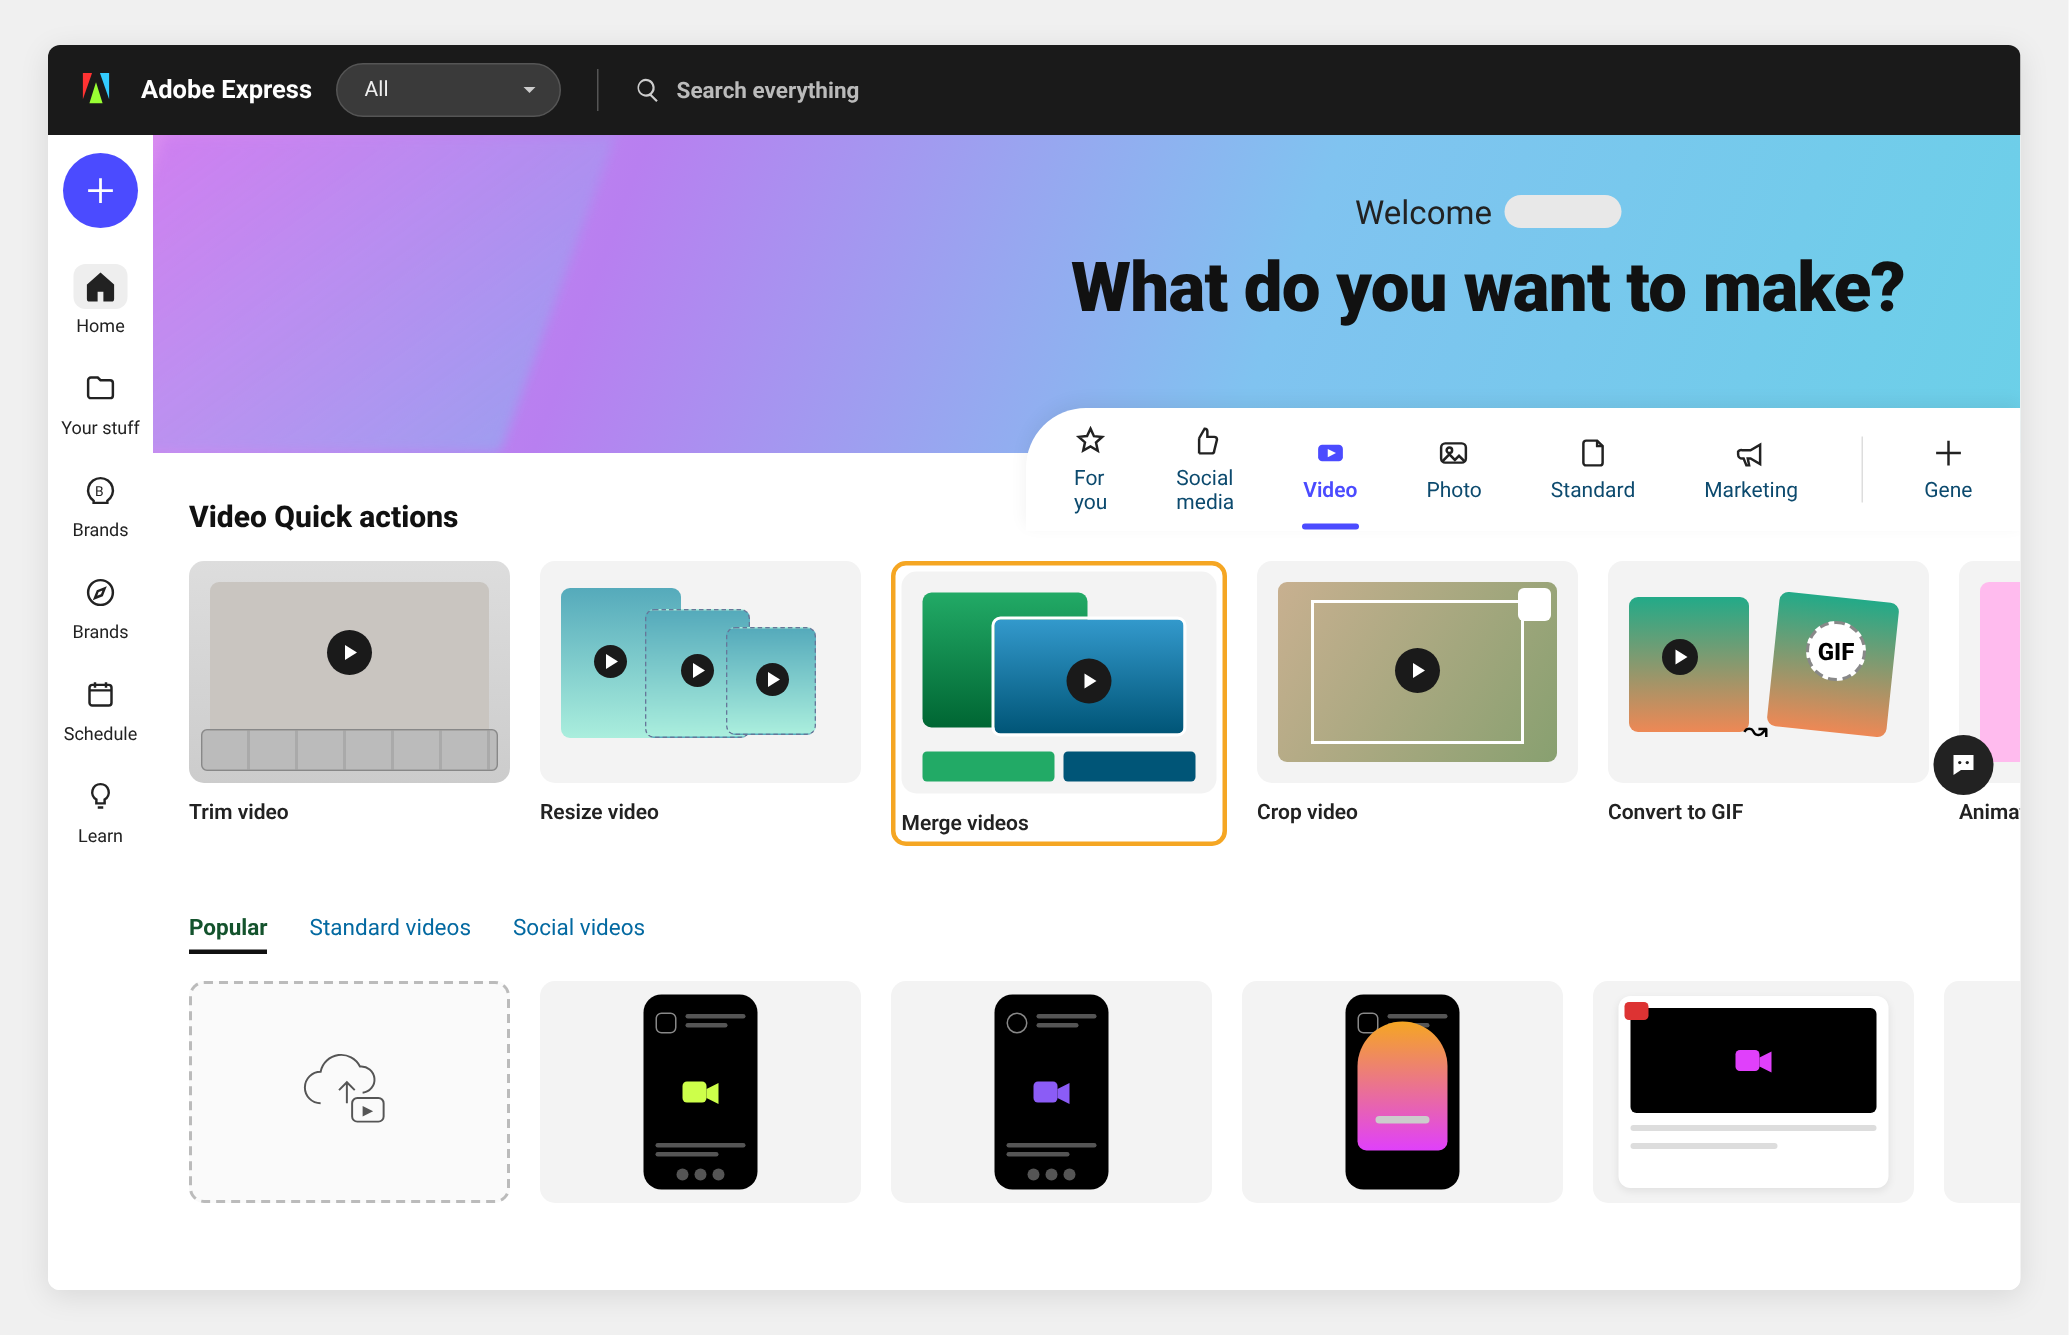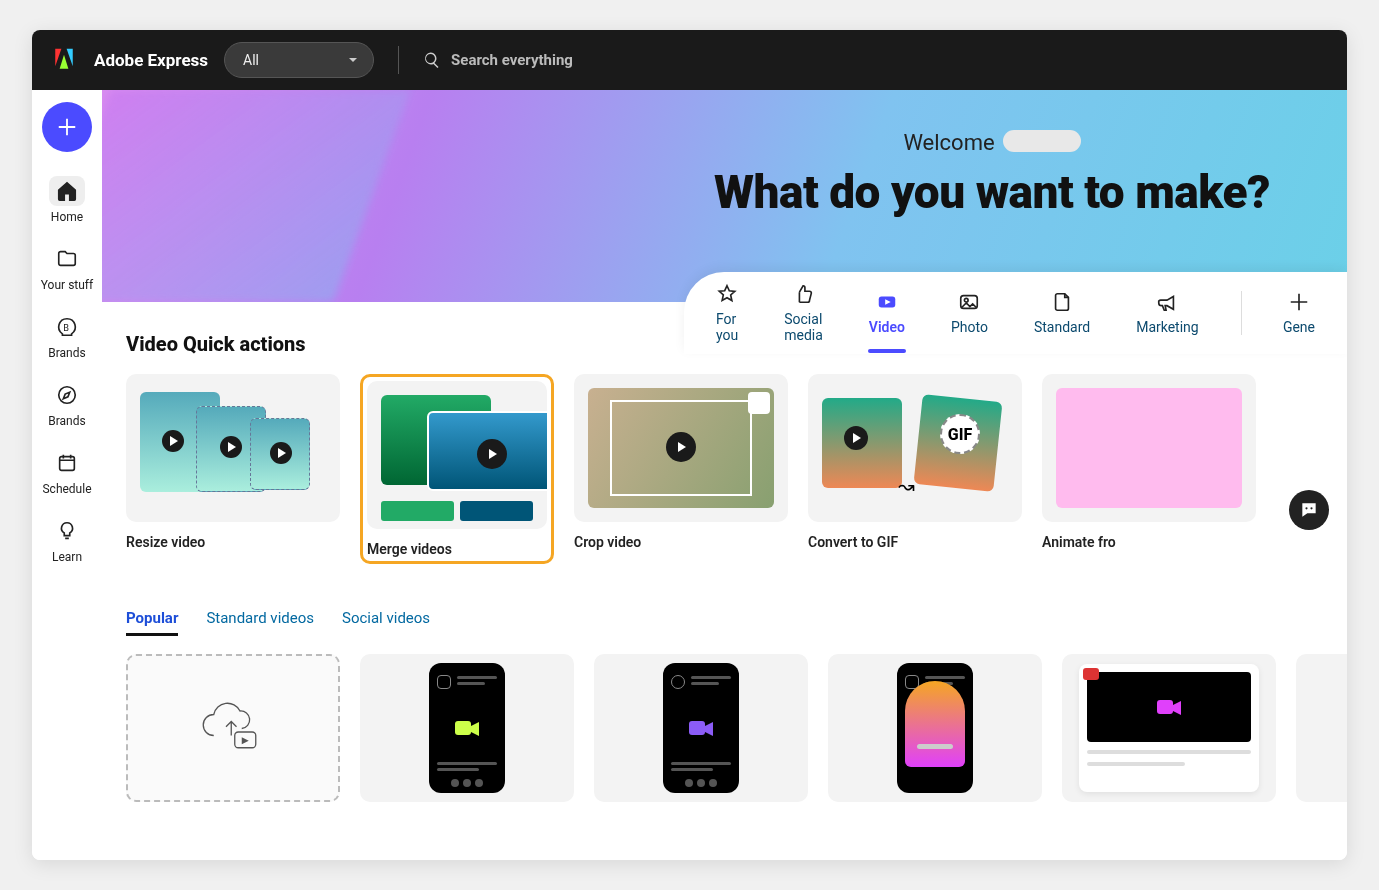--- a/index.html
+++ b/index.html
@@ -48,21 +48,21 @@
 .cat-label { font-size: 14px; color: #0c4a6e; }
 .cat-item.active .cat-label { color: #4b4bff; font-weight: 600; }
 .cat-item.active::after { content:""; position:absolute; bottom:-10px; left:50%; transform:translateX(-50%); width:38px; height:4px; background:#4b4bff; border-radius:2px; }
 .cat-divider { width:1px; height:44px; background:#ddd; }
 
 
 .content { padding: 30px 0 0 24px; }
 .sect-title { font-size: 20px; font-weight: 800; margin-bottom: 18px; color:#111; }
 .card-row { display: flex; gap: 20px; overflow: hidden; }
 .qa-card { width: 214px; flex-shrink: 0; cursor: pointer; }
-.qa-card.highlighted { border: 3px solid #f5a623; border-radius: 10px; padding: 4px; width: 194px; }
+.qa-card.highlighted { border: 3px solid #f5a623; border-radius: 10px; padding: 4px; width: 224px; }
 .qa-thumb { width: 100%; height: 148px; background: #f3f3f3; border-radius: 10px; position: relative; overflow: hidden; display:flex; align-items:center; justify-content:center; }
 .qa-title { font-size: 14px; font-weight: 600; color: #222; margin-top: 12px; }
 .play-dot { width: 30px; height: 30px; border-radius: 50%; background: #1a1a1a; display:flex; align-items:center; justify-content:center; position:absolute; }
 .play-dot::after { content:""; width:0;height:0;border-left:8px solid #fff;border-top:5px solid transparent;border-bottom:5px solid transparent; margin-left:2px; }
 
 
 .th-trim { background: linear-gradient(#ddd,#ccc); }
 .th-trim .inner { position:absolute; inset:14px; background:#c9c5c0; border-radius:6px; }
 .th-trim .strip { position:absolute; bottom:8px; left:8px; right:8px; height:28px; background:repeating-linear-gradient(90deg,#bbb 0 30px,#aaa 30px 32px); border-radius:4px; border:1px solid #888;}
 .th-resize .img1,.th-resize .img2,.th-resize .img3 { position:absolute; border-radius:6px; background:#7db8d8; }
@@ -80,21 +80,21 @@
 .th-gif .card1,.th-gif .card2{position:absolute;width:80px;height:90px;border-radius:6px;background:linear-gradient(#2a8,#e85);top:24px;}
 .th-gif .card1{left:14px;}
 .th-gif .card2{left:110px;transform:rotate(6deg);}
 .th-gif .gif-badge{position:absolute;left:132px;top:40px;width:40px;height:40px;background:#fff;border-radius:50%;border:2px dashed #888;display:flex;align-items:center;justify-content:center;font-weight:800;font-size:16px;}
 .th-gif .arrow{position:absolute;left:90px;top:100px;font-size:20px;}
 .th-anim .bg{position:absolute;inset:14px;background:#fbe;border-radius:6px;}
 
 
 .tmpl-tabs { display: flex; gap: 28px; margin: 45px 0 18px 0; }
 .tmpl-tab { font-size: 15px; color: #0369a1; cursor: pointer; padding-bottom: 6px; }
-.tmpl-tab.active { color: #1d4ed8; font-weight: 700; border-bottom: 3px solid #111; }
+.tmpl-tab.active { color: #14532d; font-weight: 700; border-bottom: 3px solid #111; }
 
 .tmpl-row { display:flex; gap:20px; overflow:hidden; }
 .tmpl-card { width:214px; height:148px; flex-shrink:0; background:#f3f3f3; border-radius:10px; cursor:pointer; display:flex; align-items:center; justify-content:center; position:relative; }
 .tmpl-upload { border:2px dashed #bbb; background:#fafafa; }
 .tmpl-upload svg { width:70px; height:55px; stroke:#555; fill:none; stroke-width:1.5; }
 .phone { width:76px; height:130px; background:#000; border-radius:12px; position:relative; padding:10px 8px; }
 .phone .icon-row{position:absolute; top:12px; left:8px; right:8px; display:flex; align-items:center; gap:6px;}
 .phone .icon-row .soc{width:14px;height:14px;border:1.5px solid #888;border-radius:4px;}
 .phone .icon-row .lines{flex:1;}
 .phone .icon-row .lines div{height:3px;background:#555;border-radius:2px;margin-bottom:3px;}
@@ -261,20 +261,28 @@
             </svg>
           <span class="cat-label">Gene</span>
         </div>
       </div>
 
       <div class="content">
         <div class="sect-title">Video Quick actions</div>
 
         <div class="card-row">
           <div class="qa-card">
+            <div class="qa-thumb th-trim">
+                <div class="inner"></div>
+                <div class="play-dot" style="top:46px;left:92px"></div>
+                <div class="strip"></div>
+              </div>
+            <div class="qa-title">Trim video</div>
+          </div>
+          <div class="qa-card">
             <div class="qa-thumb th-resize">
                 <div class="img1"></div>
                 <div class="img2"></div>
                 <div class="img3"></div>
                 <div class="play-dot" style="top:56px;left:36px;width:22px;height:22px"></div>
                 <div class="play-dot" style="top:62px;left:94px;width:22px;height:22px"></div>
                 <div class="play-dot" style="top:68px;left:144px;width:22px;height:22px"></div>
               </div>
             <div class="qa-title">Resize video</div>
           </div>

